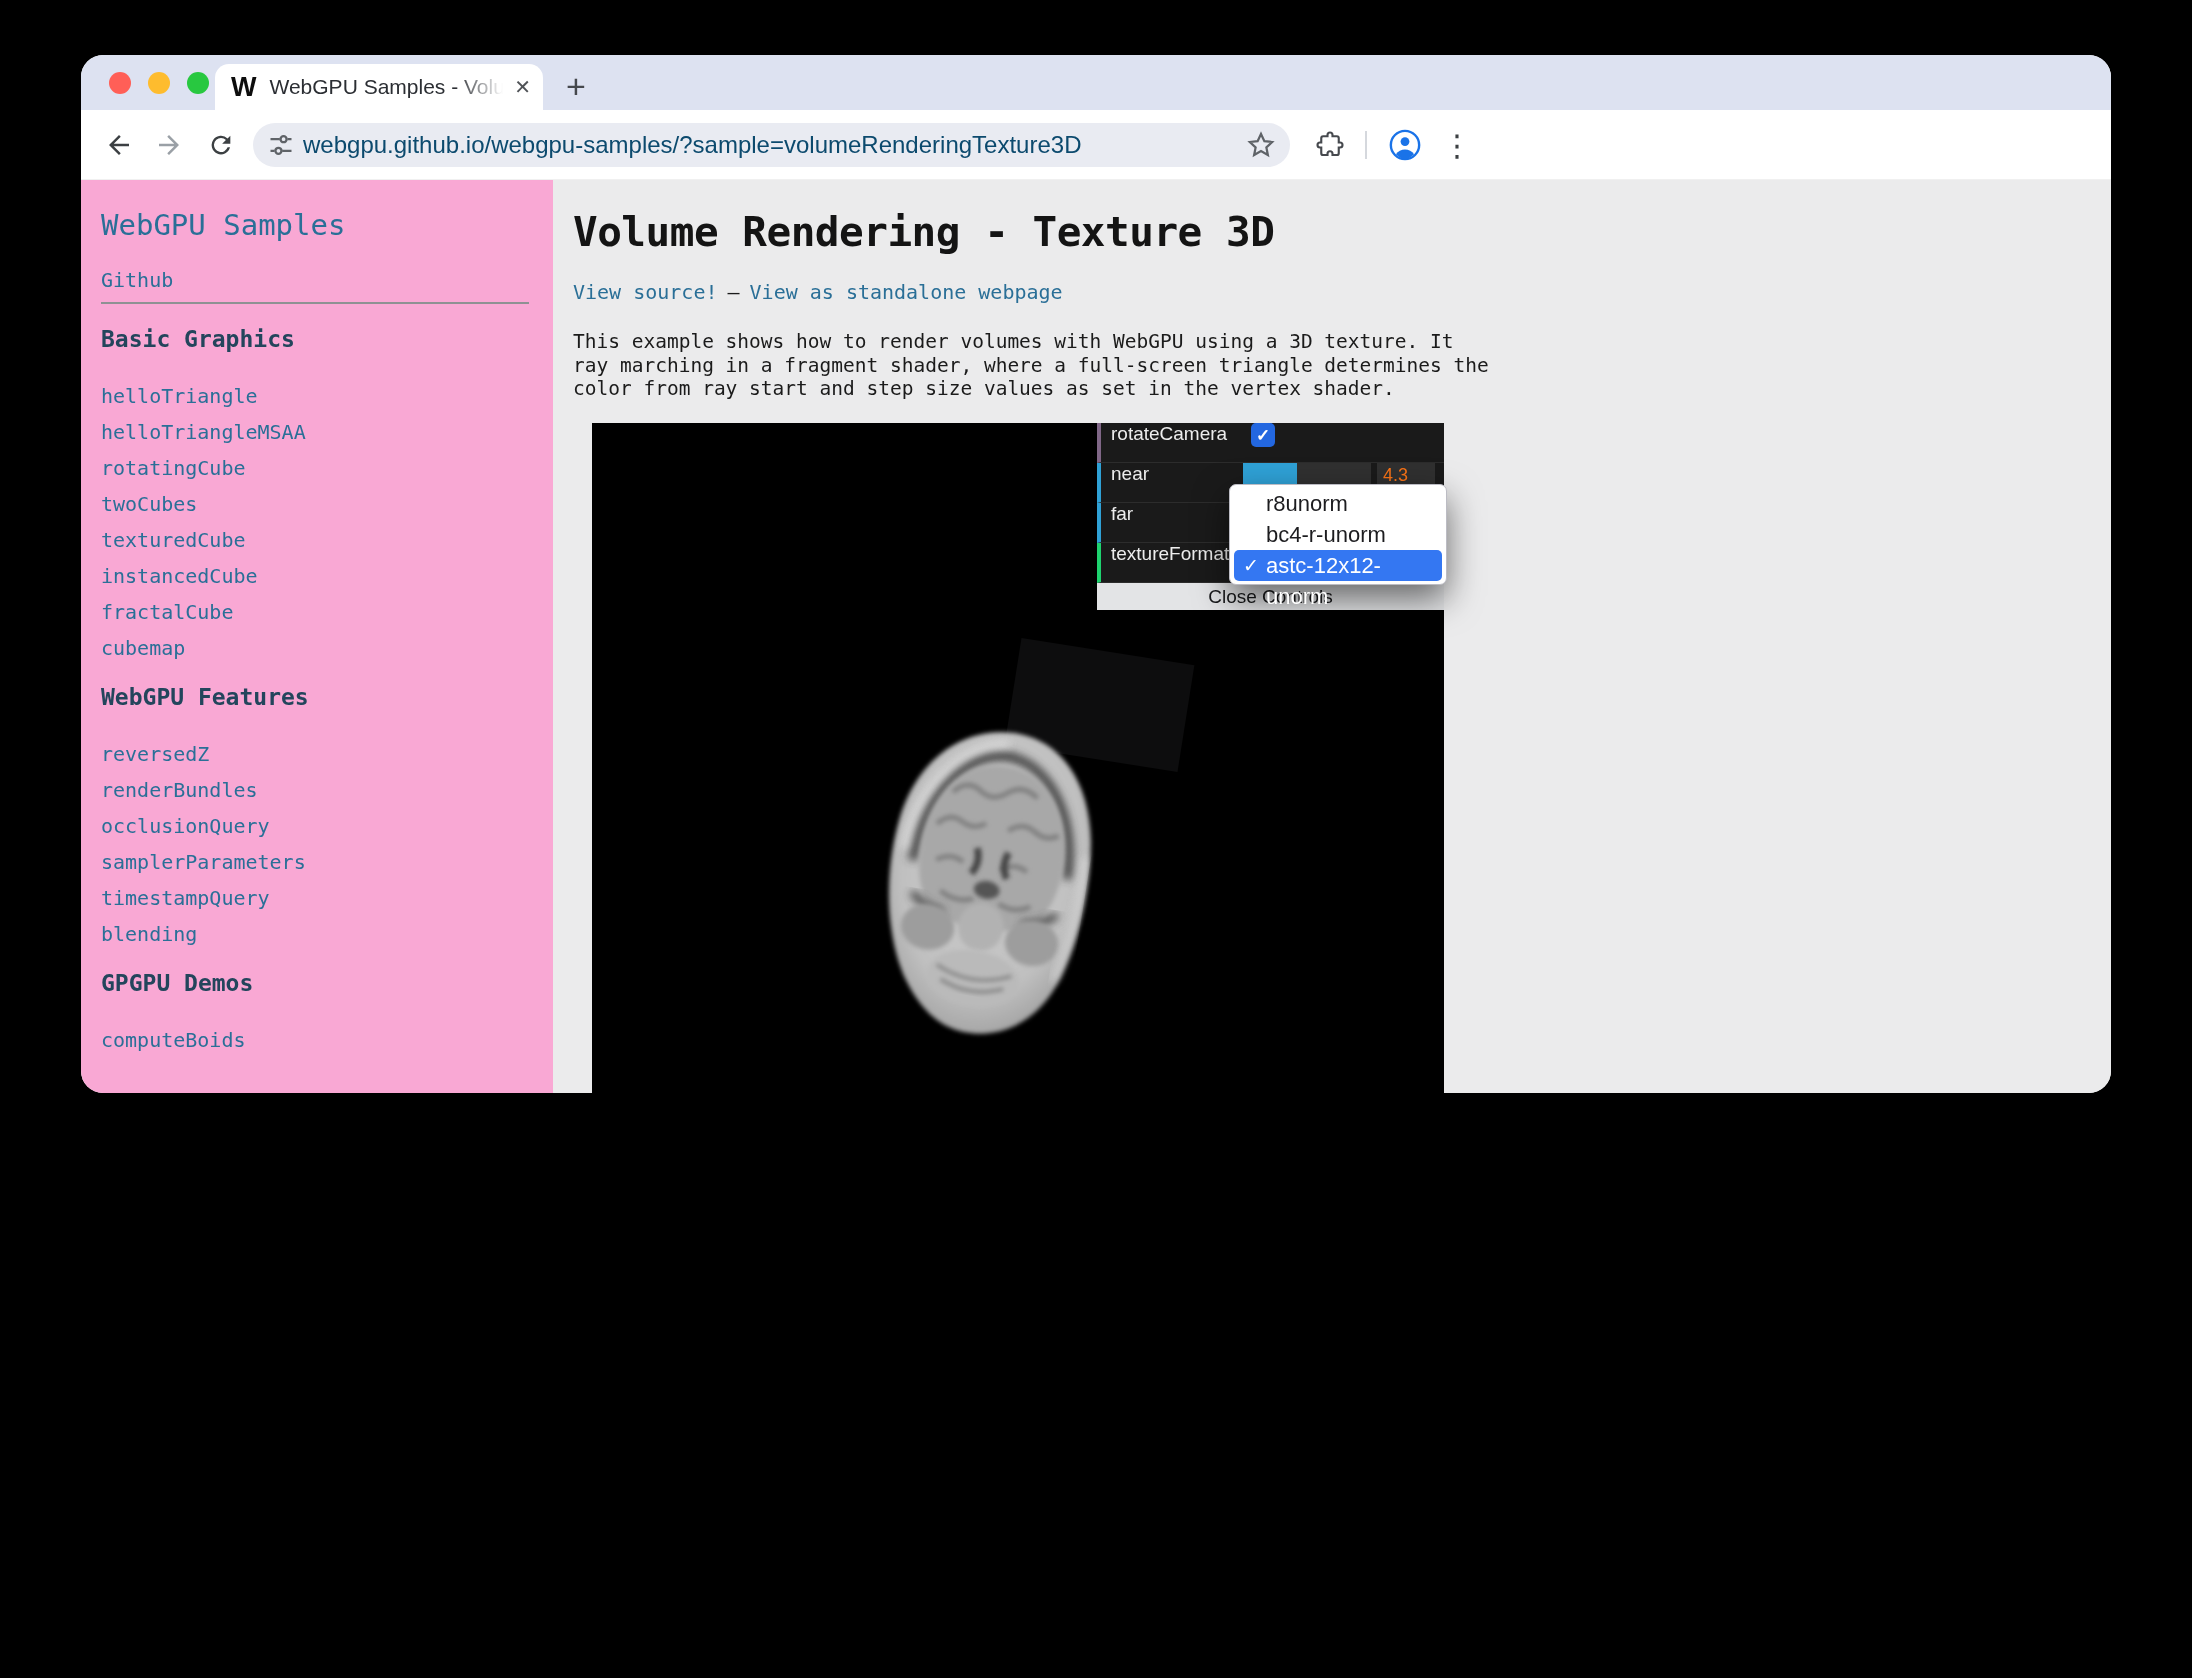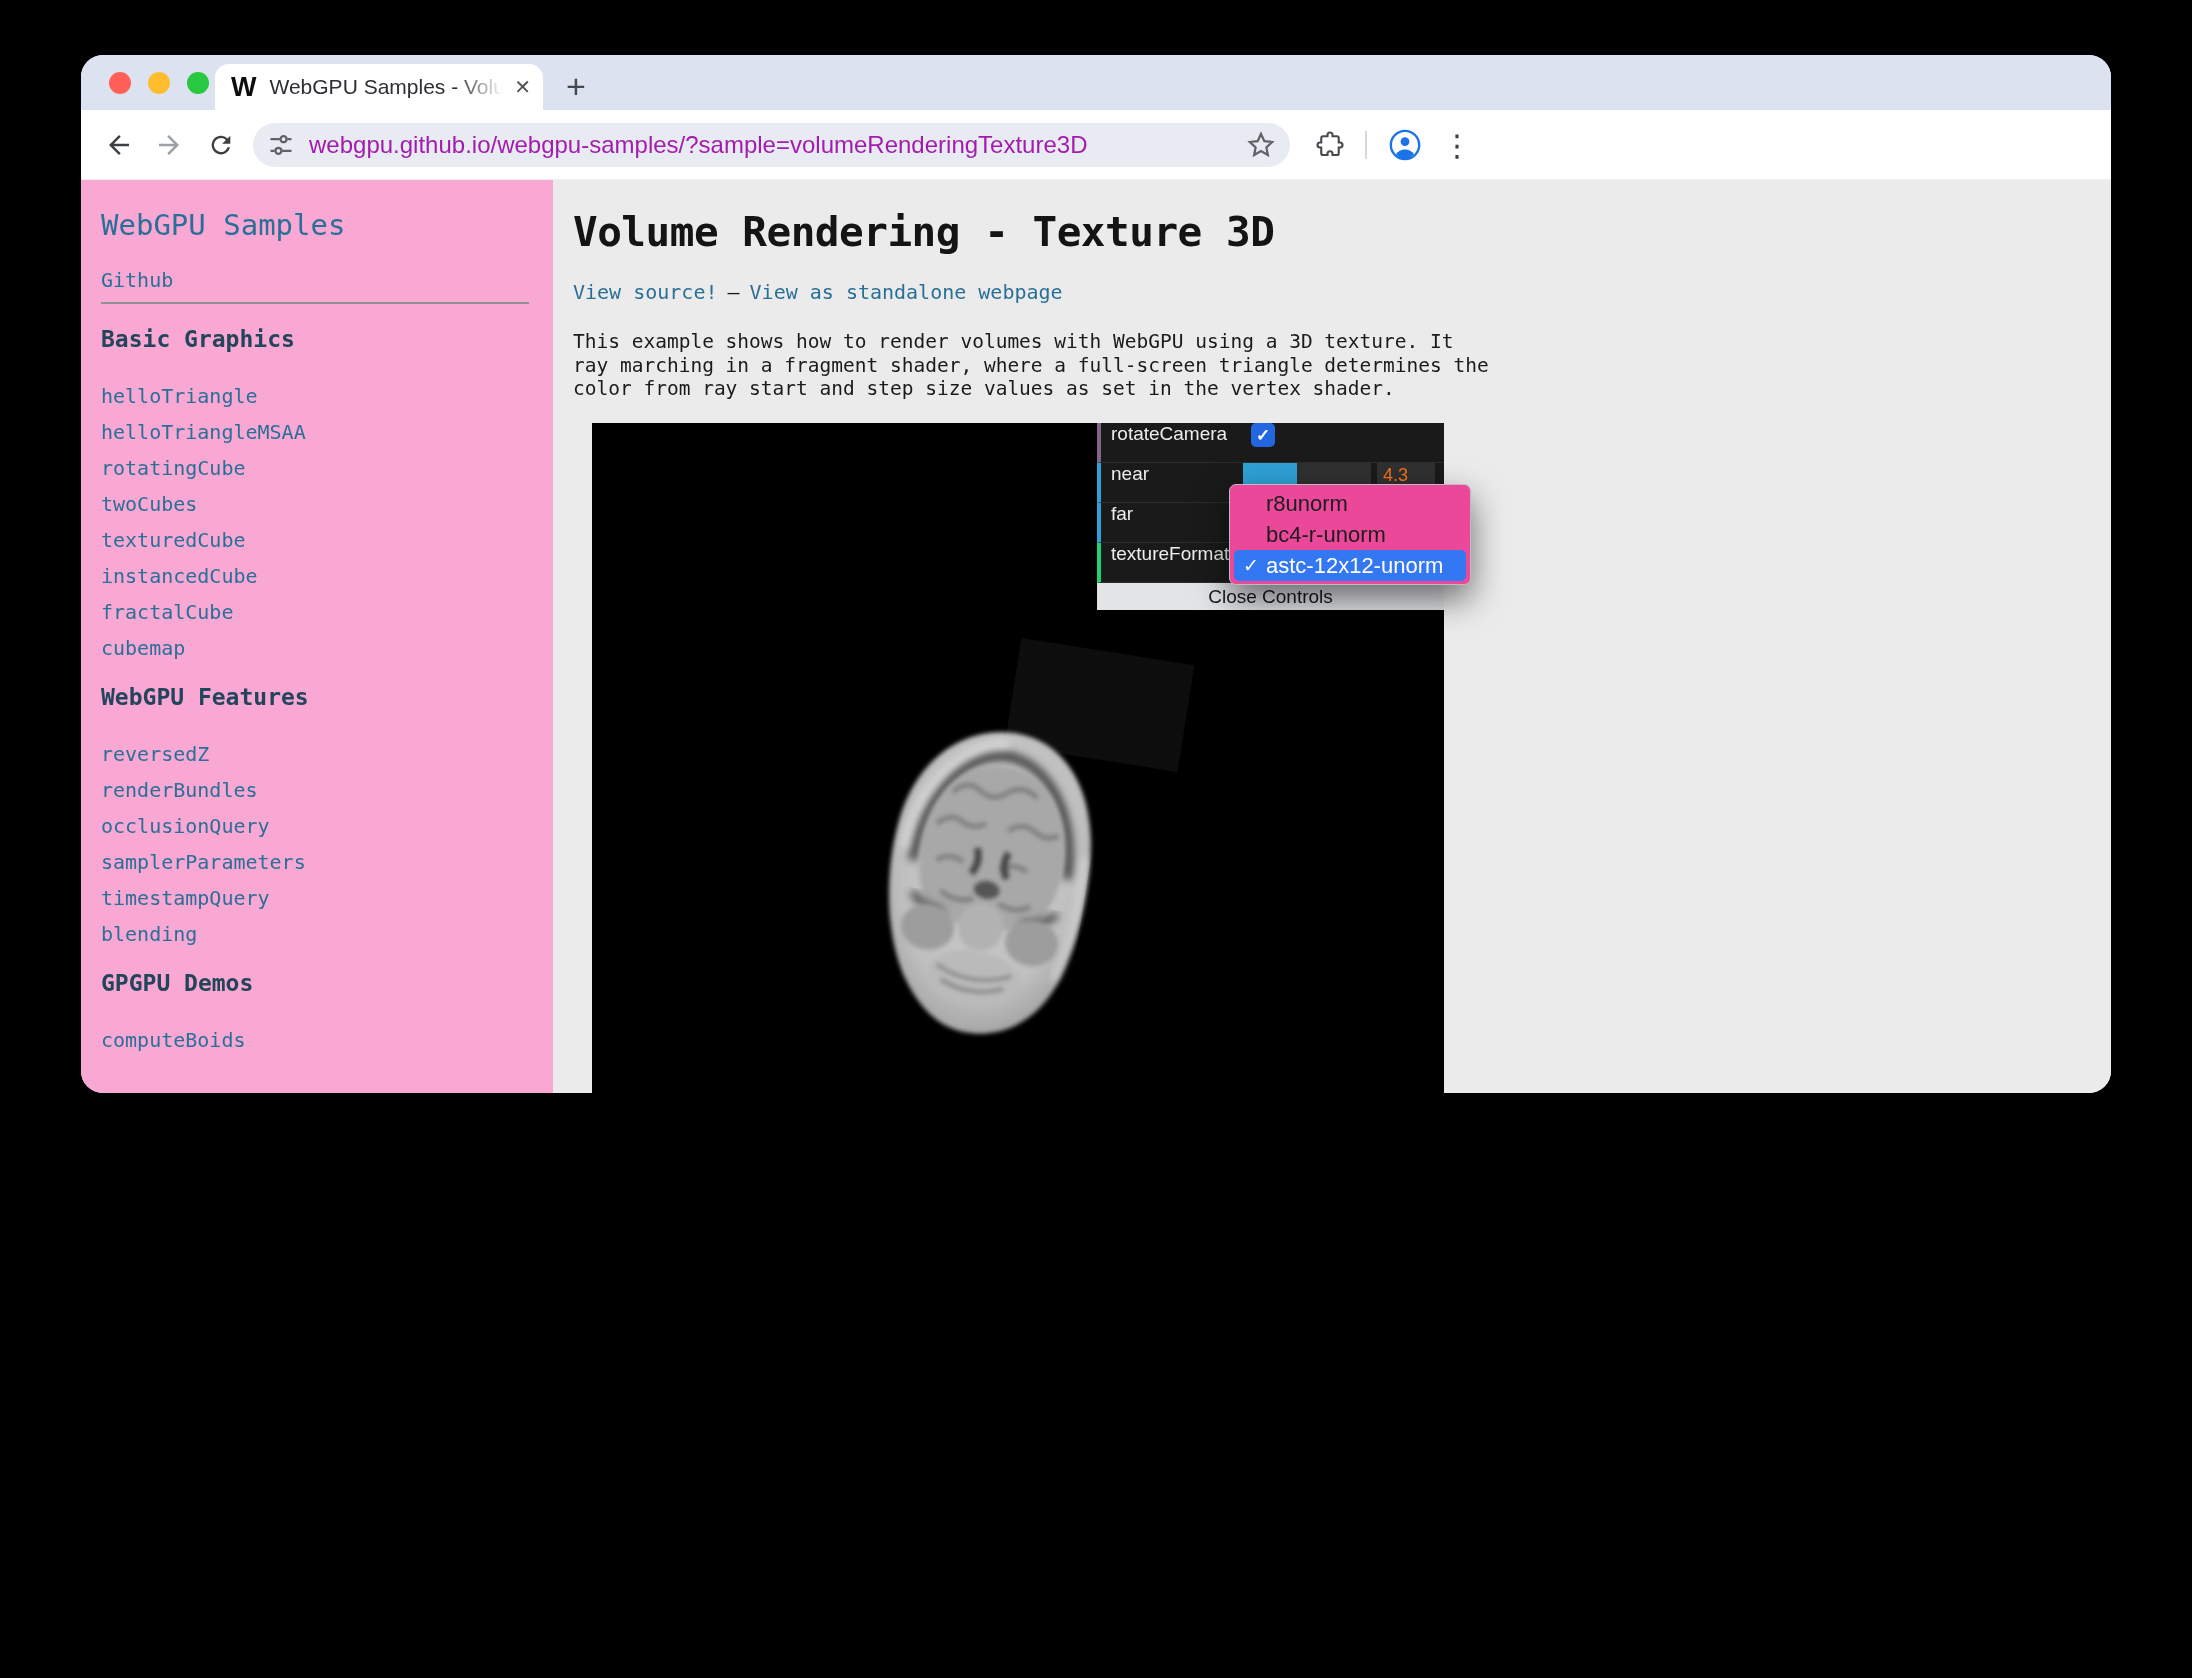--- a/index.html
+++ b/index.html
@@ -17,21 +17,21 @@
   .tab-title{flex:1;font-size:21px;color:#2b2e33;white-space:nowrap;overflow:hidden;
     -webkit-mask-image:linear-gradient(90deg,#000 78%,transparent 98%);
     mask-image:linear-gradient(90deg,#000 78%,transparent 98%);}
   .tab-close{font-size:20px;color:#505357;margin-left:6px;flex-shrink:0;cursor:default;}
   .newtab{position:absolute;left:474px;top:10px;width:42px;height:42px;display:flex;align-items:center;justify-content:center;font-size:34px;color:#45484d;}
 
   
   .toolbar{position:relative;height:70px;background:#fff;border-bottom:1px solid rgba(0,0,0,0.06);box-sizing:border-box;}
   .tool-ic{position:absolute;top:13px;width:44px;height:44px;display:flex;align-items:center;justify-content:center;border-radius:50%;}
   .omnibox{position:absolute;left:172px;top:13px;width:1037px;height:44px;background:#e9ebf2;border-radius:22px;display:flex;align-items:center;padding:0 14px 0 14px;box-sizing:border-box;}
-  .omni-url{flex:1;margin-left:14px;font-size:24px;color:#a21caf;white-space:nowrap;overflow:hidden;}
+  .omni-url{flex:1;margin-left:8px;font-size:24px;color:#0c4a6e;white-space:nowrap;overflow:hidden;}
   .sep{position:absolute;left:1284px;top:21px;width:2px;height:28px;background:#d5d8dd;}
 
   
   .content{display:flex;height:913px;}
   .sidebar{width:472px;flex-shrink:0;background:#f9a8d4;box-sizing:border-box;padding:28px 0 0 20px;overflow:hidden;font-family:"DejaVu Sans Mono",monospace;}
   .sb-title{font-size:29px;color:#2a6f97;margin:0 0 26px 0;}
   .sb-github{display:block;font-size:20px;color:#2a6f97;margin:0 0 10px 0;text-decoration:none;}
   .sb-hr{border:none;border-top:2px solid #8f9193;margin:0 24px 0 0;}
   .sb-heading{font-size:23px;color:#23455c;margin:22px 0 32px 0;font-weight:bold;}
   .sb-heading.later{margin-top:24px;}
@@ -59,21 +59,21 @@
   .gui-lbl{width:132px;padding-left:10px;font-size:19px;color:#ededed;flex-shrink:0;}
   .cb{width:24px;height:24px;margin-left:8px;background:#2367e0;border-radius:5px;display:flex;align-items:center;justify-content:center;}
   .cb span{color:#fff;font-size:17px;font-weight:bold;}
   .slider{position:relative;width:128px;height:38px;background:#303030;margin-right:6px;flex-shrink:0;}
   .slider .fill{position:absolute;left:0;top:0;bottom:0;background:#2fa1d6;}
   .gnum{width:58px;height:24px;background:#303030;color:#f97316;font-size:18px;display:flex;align-items:center;padding-left:6px;box-sizing:border-box;}
   .gsel{width:192px;height:24px;background:#303030;color:#ededed;font-size:18px;display:flex;align-items:center;padding-left:6px;box-sizing:border-box;}
   .close-bar{height:27px;background:#e3e4e6;color:#17181a;font-size:19px;display:flex;align-items:center;justify-content:center;}
 
   
-  .dropdown{position:absolute;top:61px;left:132px;width:242px;background:#ec4899;border:1px solid #bcbcc4;border-radius:7px;box-shadow:0 14px 34px rgba(0,0,0,0.55);padding:3px 0;box-sizing:border-box;z-index:6;}
+  .dropdown{position:absolute;top:61px;left:132px;width:218px;background:#ffffff;border:1px solid #bcbcc4;border-radius:7px;box-shadow:0 14px 34px rgba(0,0,0,0.55);padding:3px 0;box-sizing:border-box;z-index:6;}
   .dd-item{height:31px;line-height:31px;padding-left:36px;font-size:22px;color:#1c1c1f;position:relative;}
   .dd-item.selected{background:#3477f2;color:#fff;border-radius:5px;margin:0 4px;padding-left:32px;}
   .dd-check{position:absolute;left:9px;top:0;font-size:19px;line-height:31px;color:#fff;}
 </style>
 </head>
 <body>
 
 <div class="window">
 
   <div class="tabstrip">

